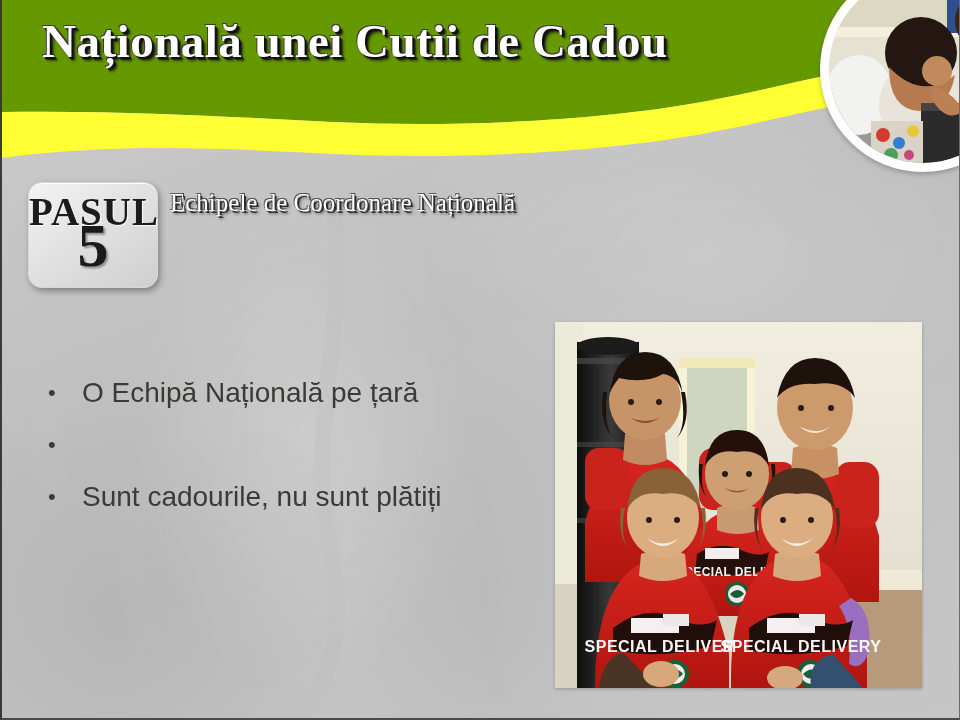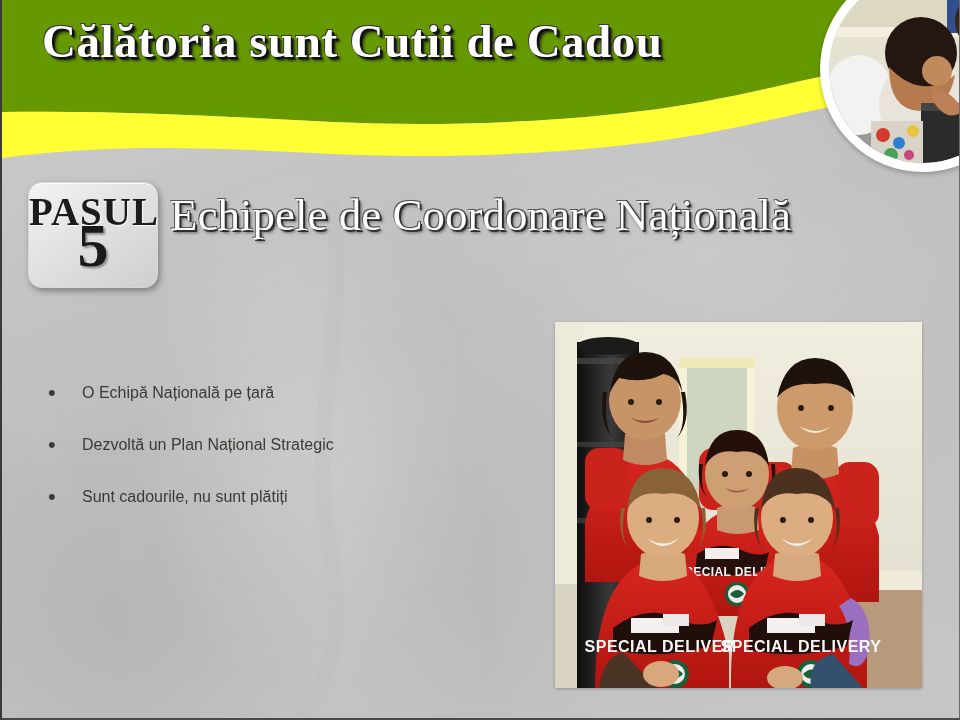--- a/index.html
+++ b/index.html
@@ -129,21 +129,21 @@
     text-shadow: 2px 2px 2px rgba(0,0,0,.35);
   }
 
   
   .heading {
     position: absolute;
     left: 168px;
     top: 186px;
     width: 720px;
     font-family: "Liberation Serif", "DejaVu Serif", serif;
-    font-size: 45px;
+    font-size: 25px;
     font-weight: 400;
     color: #ffffff;
     line-height: 1.33;
     text-shadow:
        2px 2px 0 #2e2e2e,
       -1px -1px 0 #555555,
        1px -1px 0 #4a4a4a,
        3px 3px 3px rgba(0,0,0,.5);
   }
   .heading-line-2 { padding-left: 10px; }
@@ -163,21 +163,21 @@
   .bullet-dot {
     width: 34px;
     flex: 0 0 34px;
     font-size: 22px;
     line-height: 30px;
     color: #3b3b3b;
     text-align: left;
   }
   .bullet-text {
     font-family: "Liberation Sans", sans-serif;
-    font-size: 16px;
+    font-size: 28px;
     line-height: 30px;
     color: #3a3a36;
     text-align: center;
   }
 
   
   .photo {
     position: absolute;
     left: 553px;
     top: 322px;
@@ -207,21 +207,21 @@
   <svg class="wave" viewBox="0 0 960 190" preserveAspectRatio="none">
 
     <path d="M0,0 H960 V60 C 860,60 800,84 700,102 C 600,120 460,128 330,122
              C 230,117 120,110 0,112 Z" fill="#669900"></path>
 
     <path d="M0,112 C 120,110 230,117 330,122 C 460,128 600,120 700,102
              C 800,84 860,60 960,60 V 92 C 860,92 800,116 700,134
              C 600,152 460,160 330,154 C 230,149 120,142 0,158 Z" fill="#FFFF33"></path>
   </svg>
 
-  <div class="title">Călătoria sunt Cutii de Cadou</div>
+  <div class="title">Națională unei Cutii de Cadou</div>
 
   <div class="circle-photo-wrap">
     <div class="circle-photo">
       <svg width="188" height="188" viewBox="0 0 188 188">
         <defs>
           <clipPath id="cclip">
               <circle cx="94" cy="94" r="94"></circle>
             </clipPath>
         </defs>
         <g clip-path="url(#cclip)">
@@ -274,21 +274,20 @@
     <div>Echipele de Coordonare Națională</div>
   </div>
 
   <div class="bullets">
     <div class="bullet-row">
       <span class="bullet-dot">•</span>
       <span class="bullet-text">O Echipă Națională pe țară</span>
     </div>
     <div class="bullet-row">
       <span class="bullet-dot">•</span>
-      <span class="bullet-text">Dezvoltă un Plan Național Strategic</span>
     </div>
     <div class="bullet-row">
       <span class="bullet-dot">•</span>
       <span class="bullet-text">Sunt cadourile, nu sunt plătiți</span>
     </div>
   </div>
 
   <div class="photo">
     <svg width="367" height="366" viewBox="0 0 367 366">
       <defs>

